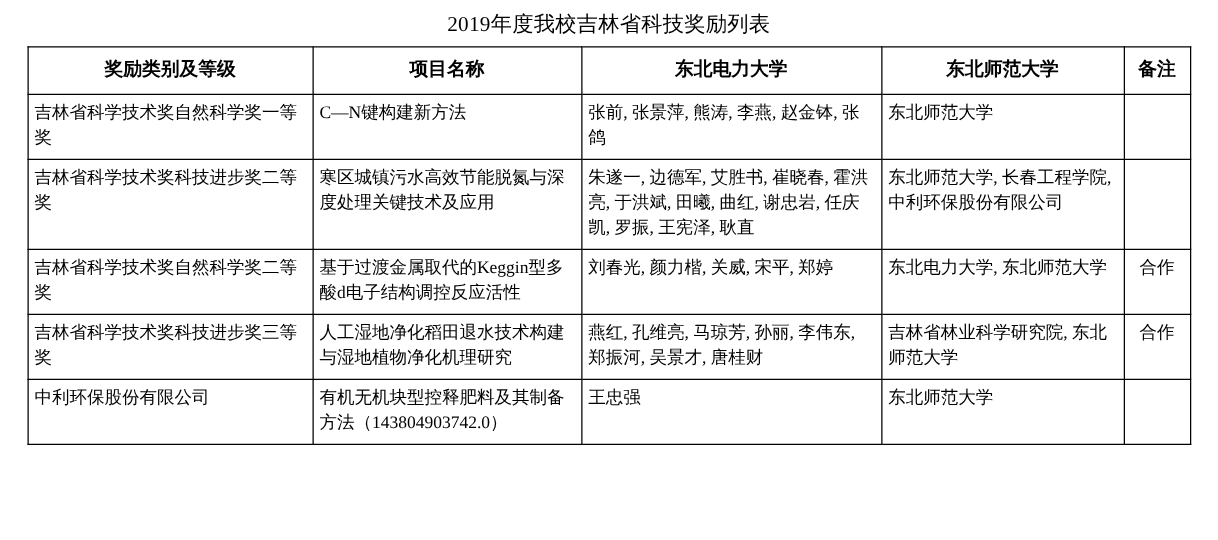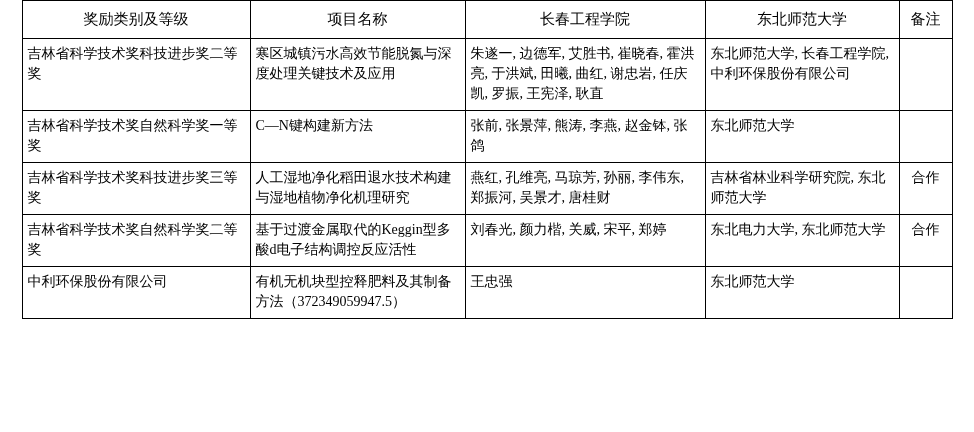--- a/index.html
+++ b/index.html
@@ -43,21 +43,21 @@
     vertical-align: top;
     padding: 5px 5px 6px 5px;
     font-size: 14px;
     line-height: 20px;
     font-family: "Liberation Serif", "DejaVu Serif", serif;
     word-wrap: break-word;
     overflow-wrap: break-word;
   }
   table.award-table thead th {
     text-align: center;
-    font-weight: normal;
+    font-weight: bold;
     font-size: 15px;
     padding-top: 8px;
     padding-bottom: 9px;
     vertical-align: middle;
   }
   td.c-category { text-align: left; }
   td.c-project  { text-align: left; }
   td.c-people   { text-align: left; }
   td.c-unit     { text-align: left; }
   td.c-remark   { text-align: center; vertical-align: top; }
@@ -66,70 +66,71 @@
   col.w-project  { width: 215px; }
   col.w-people   { width: 240px; }
   col.w-unit     { width: 194px; }
   col.w-remark   { width: 53px; }
 </style>
 </head>
 <body>
 
 <div class="page">
 
+  <div class="doc-title">2019年度我校吉林省科技奖励列表</div>
 
   <table class="award-table">
     <colgroup>
       <col class="w-category">
       <col class="w-project">
       <col class="w-people">
       <col class="w-unit">
       <col class="w-remark">
     </colgroup>
     <thead>
       <tr>
         <th>奖励类别及等级</th>
         <th>项目名称</th>
-        <th>长春工程学院</th>
+        <th>东北电力大学</th>
         <th>东北师范大学</th>
         <th>备注</th>
       </tr>
     </thead>
     <tbody>
+      <tr>
+        <td class="c-category">吉林省科学技术奖自然科学奖一等奖</td>
+        <td class="c-project">C—N键构建新方法</td>
+        <td class="c-people">张前, 张景萍, 熊涛, 李燕, 赵金钵, 张鸽</td>
+        <td class="c-unit">东北师范大学</td>
+        <td class="c-remark"></td>
+      </tr>
       <tr>
         <td class="c-category">吉林省科学技术奖科技进步奖二等奖</td>
         <td class="c-project">寒区城镇污水高效节能脱氮与深度处理关键技术及应用</td>
         <td class="c-people">朱遂一, 边德军, 艾胜书, 崔晓春, 霍洪亮, 于洪斌, 田曦, 曲红, 谢忠岩, 任庆凯, 罗振, 王宪泽, 耿直</td>
         <td class="c-unit">东北师范大学, 长春工程学院, 中利环保股份有限公司</td>
         <td class="c-remark"></td>
       </tr>
       <tr>
-        <td class="c-category">吉林省科学技术奖自然科学奖一等奖</td>
-        <td class="c-project">C—N键构建新方法</td>
-        <td class="c-people">张前, 张景萍, 熊涛, 李燕, 赵金钵, 张鸽</td>
-        <td class="c-unit">东北师范大学</td>
-        <td class="c-remark"></td>
+        <td class="c-category">吉林省科学技术奖自然科学奖二等奖</td>
+        <td class="c-project">基于过渡金属取代的Keggin型多酸d电子结构调控反应活性</td>
+        <td class="c-people">刘春光, 颜力楷, 关威, 宋平, 郑婷</td>
+        <td class="c-unit">东北电力大学, 东北师范大学</td>
+        <td class="c-remark">合作</td>
       </tr>
       <tr>
         <td class="c-category">吉林省科学技术奖科技进步奖三等奖</td>
         <td class="c-project">人工湿地净化稻田退水技术构建与湿地植物净化机理研究</td>
         <td class="c-people">燕红, 孔维亮, 马琼芳, 孙丽, 李伟东, 郑振河, 吴景才, 唐桂财</td>
         <td class="c-unit">吉林省林业科学研究院, 东北师范大学</td>
         <td class="c-remark">合作</td>
       </tr>
       <tr>
-        <td class="c-category">吉林省科学技术奖自然科学奖二等奖</td>
-        <td class="c-project">基于过渡金属取代的Keggin型多酸d电子结构调控反应活性</td>
-        <td class="c-people">刘春光, 颜力楷, 关威, 宋平, 郑婷</td>
-        <td class="c-unit">东北电力大学, 东北师范大学</td>
-        <td class="c-remark">合作</td>
-      </tr>
-      <tr>
         <td class="c-category">中利环保股份有限公司</td>
-        <td class="c-project">有机无机块型控释肥料及其制备方法（372349059947.5）</td>
+        <td class="c-project">有机无机块型控释肥料及其制备方法（143804903742.0）</td>
         <td class="c-people">王忠强</td>
         <td class="c-unit">东北师范大学</td>
         <td class="c-remark"></td>
       </tr>
     </tbody>
   </table>
 
 </div>
 
 </body></html>

